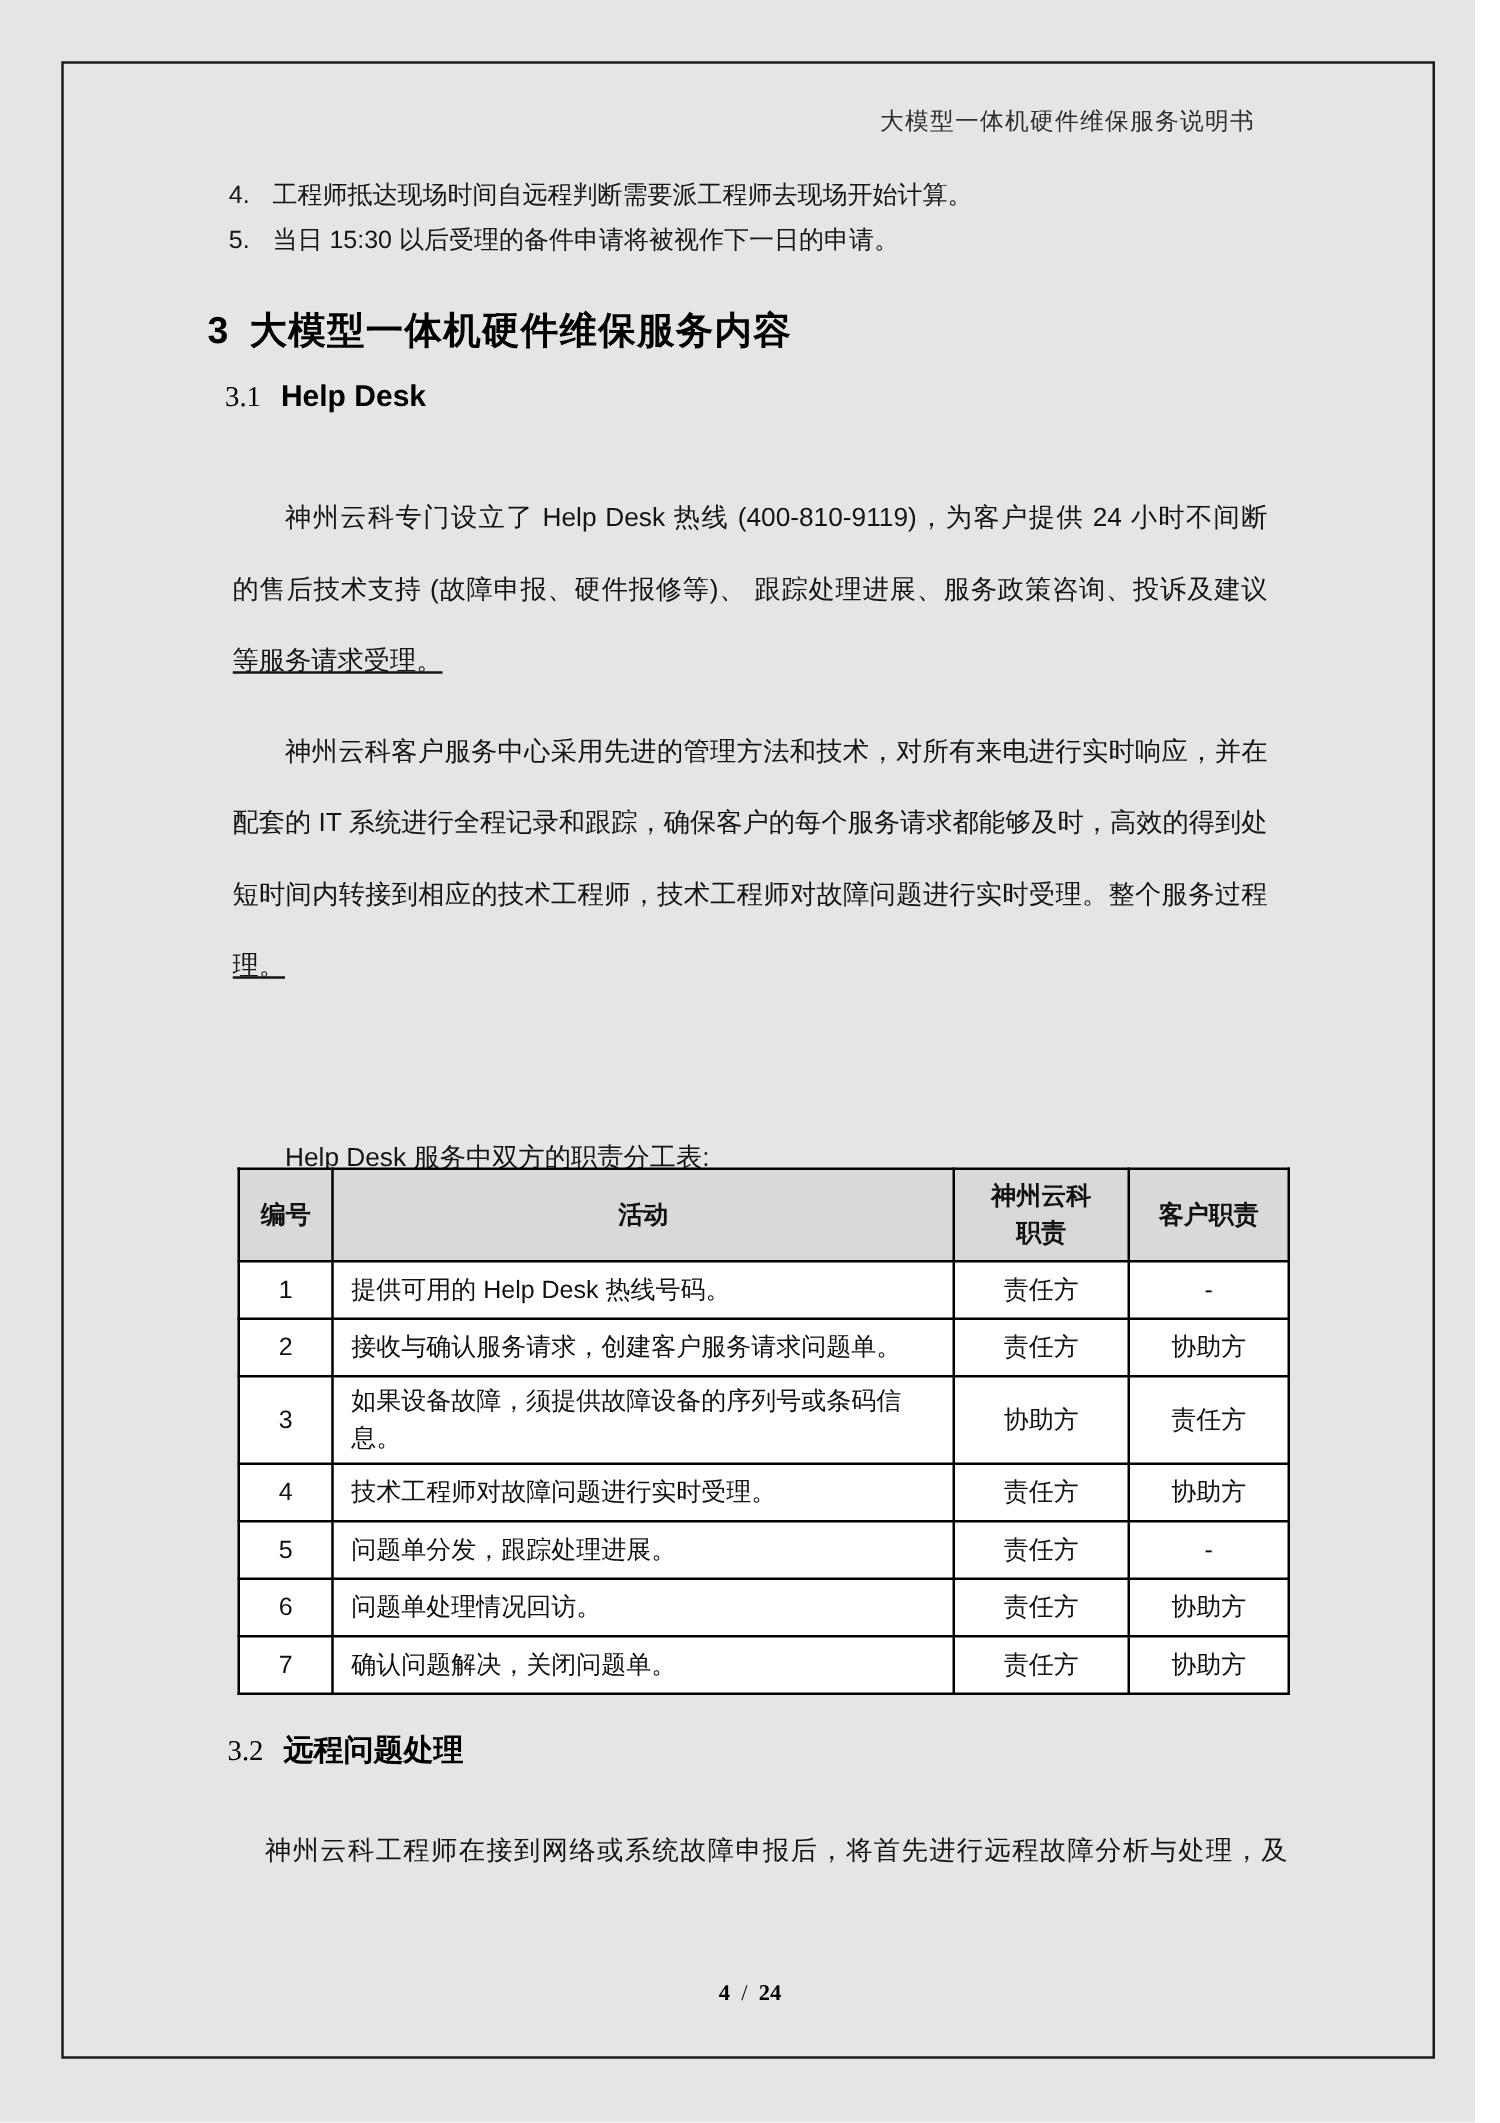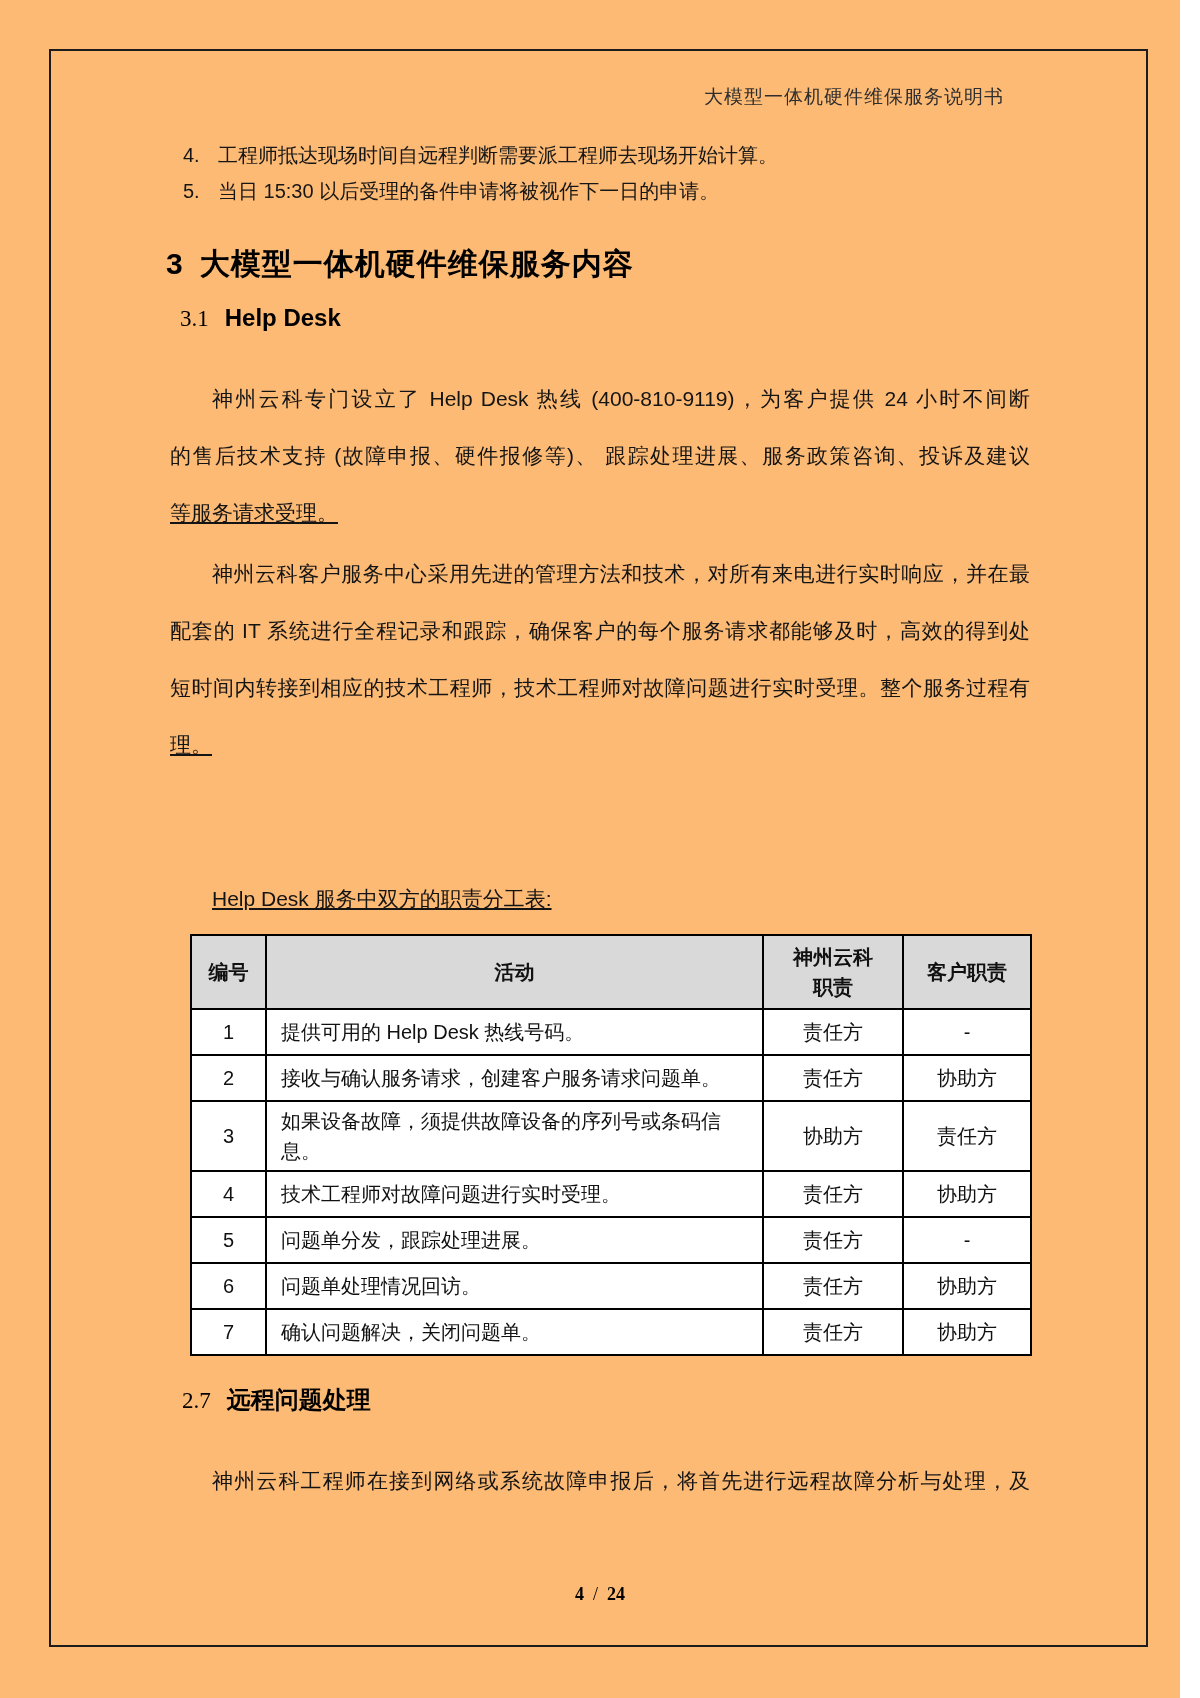--- a/index.html
+++ b/index.html
@@ -1,19 +1,19 @@
 <!DOCTYPE html>
 <html><head>
 <meta charset="utf-8">
 <style>
   html,body{margin:0;padding:0;background:#ffffff;}
   .page{
     position:relative;
     width:1180px;height:1698px;
-    background:#fdba74;
+    background:#e5e5e5;
     font-family:"Liberation Sans",sans-serif;
     color:#111;
     overflow:hidden;
   }
   .frame{
     position:absolute;
     left:49px;top:49px;
     width:1099px;height:1598px;
     border:2px solid #1c1c1c;
     box-sizing:border-box;
@@ -66,21 +66,21 @@
     color:#141414;
   }
   .pline{
     line-height:57px;
     height:57px;
     overflow:hidden;
   }
   .jline{text-align:justify;text-align-last:justify;}
   .lline{text-align:left;text-decoration:underline;}
   .ind{text-indent:2em;}
-  .p-block{margin:0;}
+  .p-block{margin:16px;}
   .p2{margin-top:4px;}
   .caption{margin-top:97px;}
   table.resp{
     position:absolute;
     left:190px;top:934px;
     width:840px;
     border-collapse:collapse;
     table-layout:fixed;
     font-size:20px;
     color:#111;
@@ -217,21 +217,21 @@
       <tr>
         <td>7</td>
         <td class="act">确认问题解决，关闭问题单。</td>
         <td>责任方</td>
         <td>协助方</td>
       </tr>
     </tbody>
   </table>
 
   <div class="h2 h2-32">
-    <span class="h-num">2.7</span><span class="h-txt">远程问题处理</span>
+    <span class="h-num">3.2</span><span class="h-txt">远程问题处理</span>
   </div>
 
   <div class="textcol" style="top:1452px;">
     <div class="pline jline ind">神州云科工程师在接到网络或系统故障申报后，将首先进行远程故障分析与处理，及</div>
   </div>
 
   <div class="footer">
     <span class="pg">4</span><span class="sep">/</span><span class="pg">24</span>
   </div>
 

